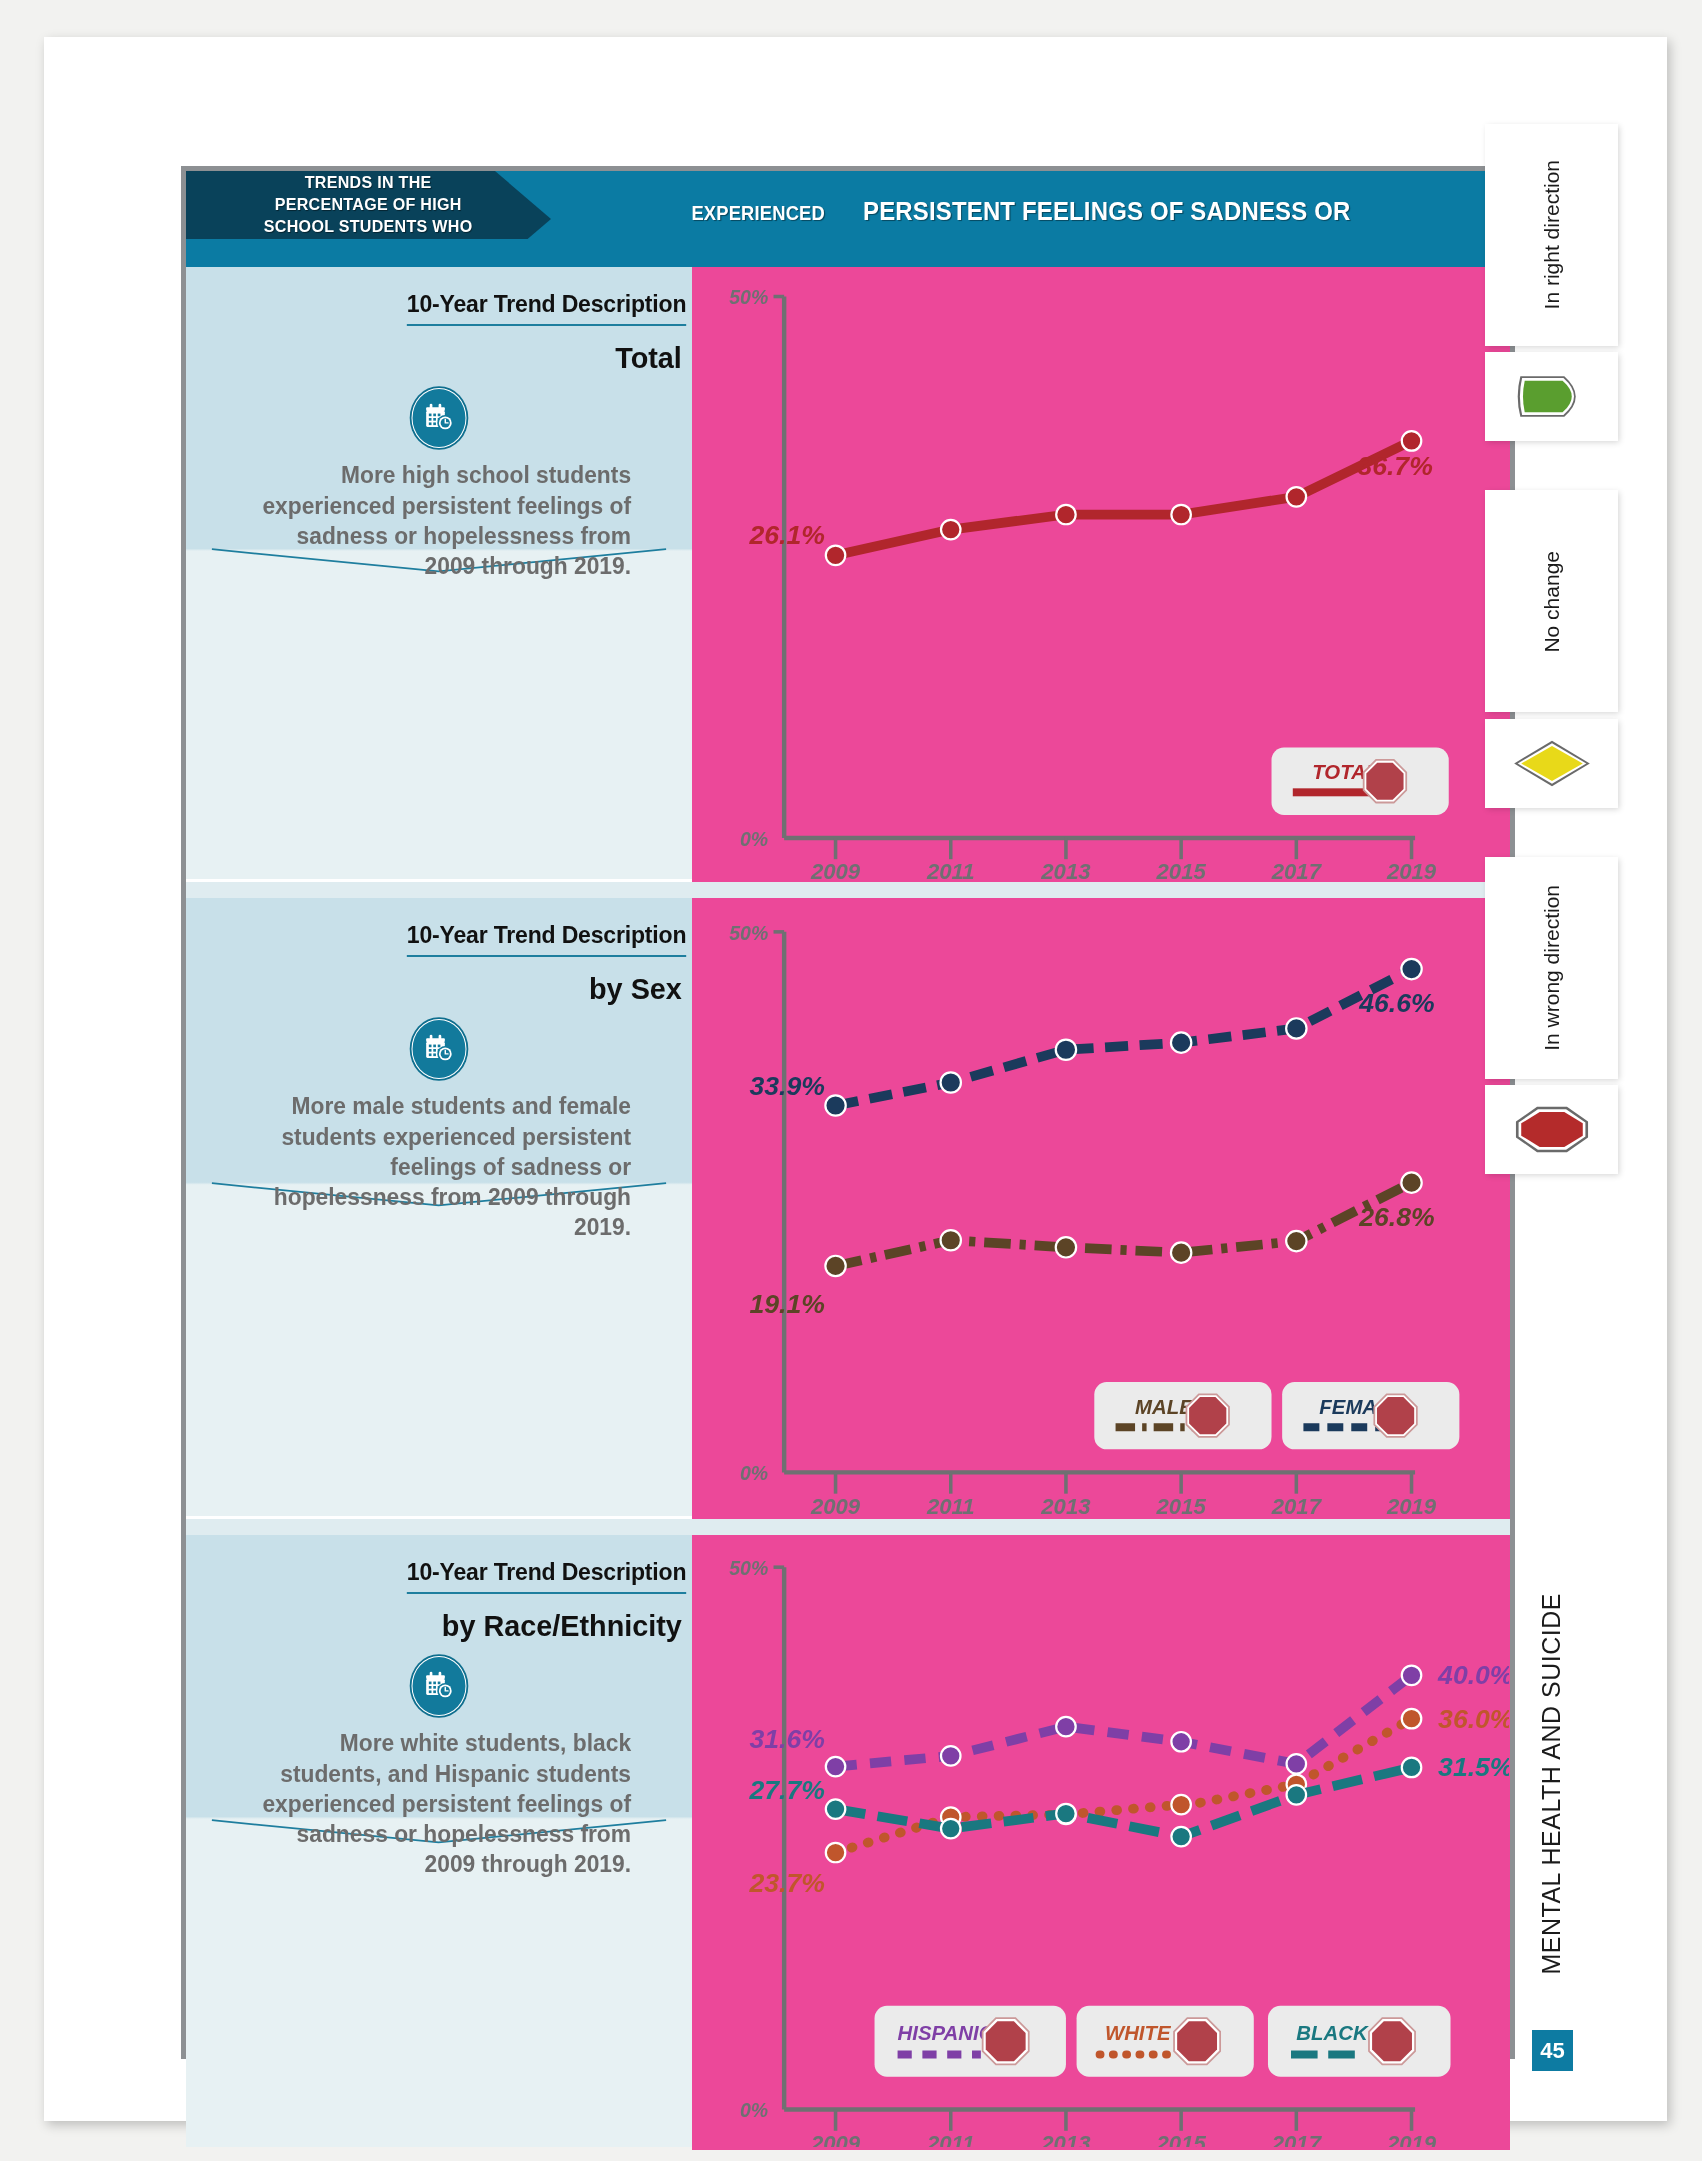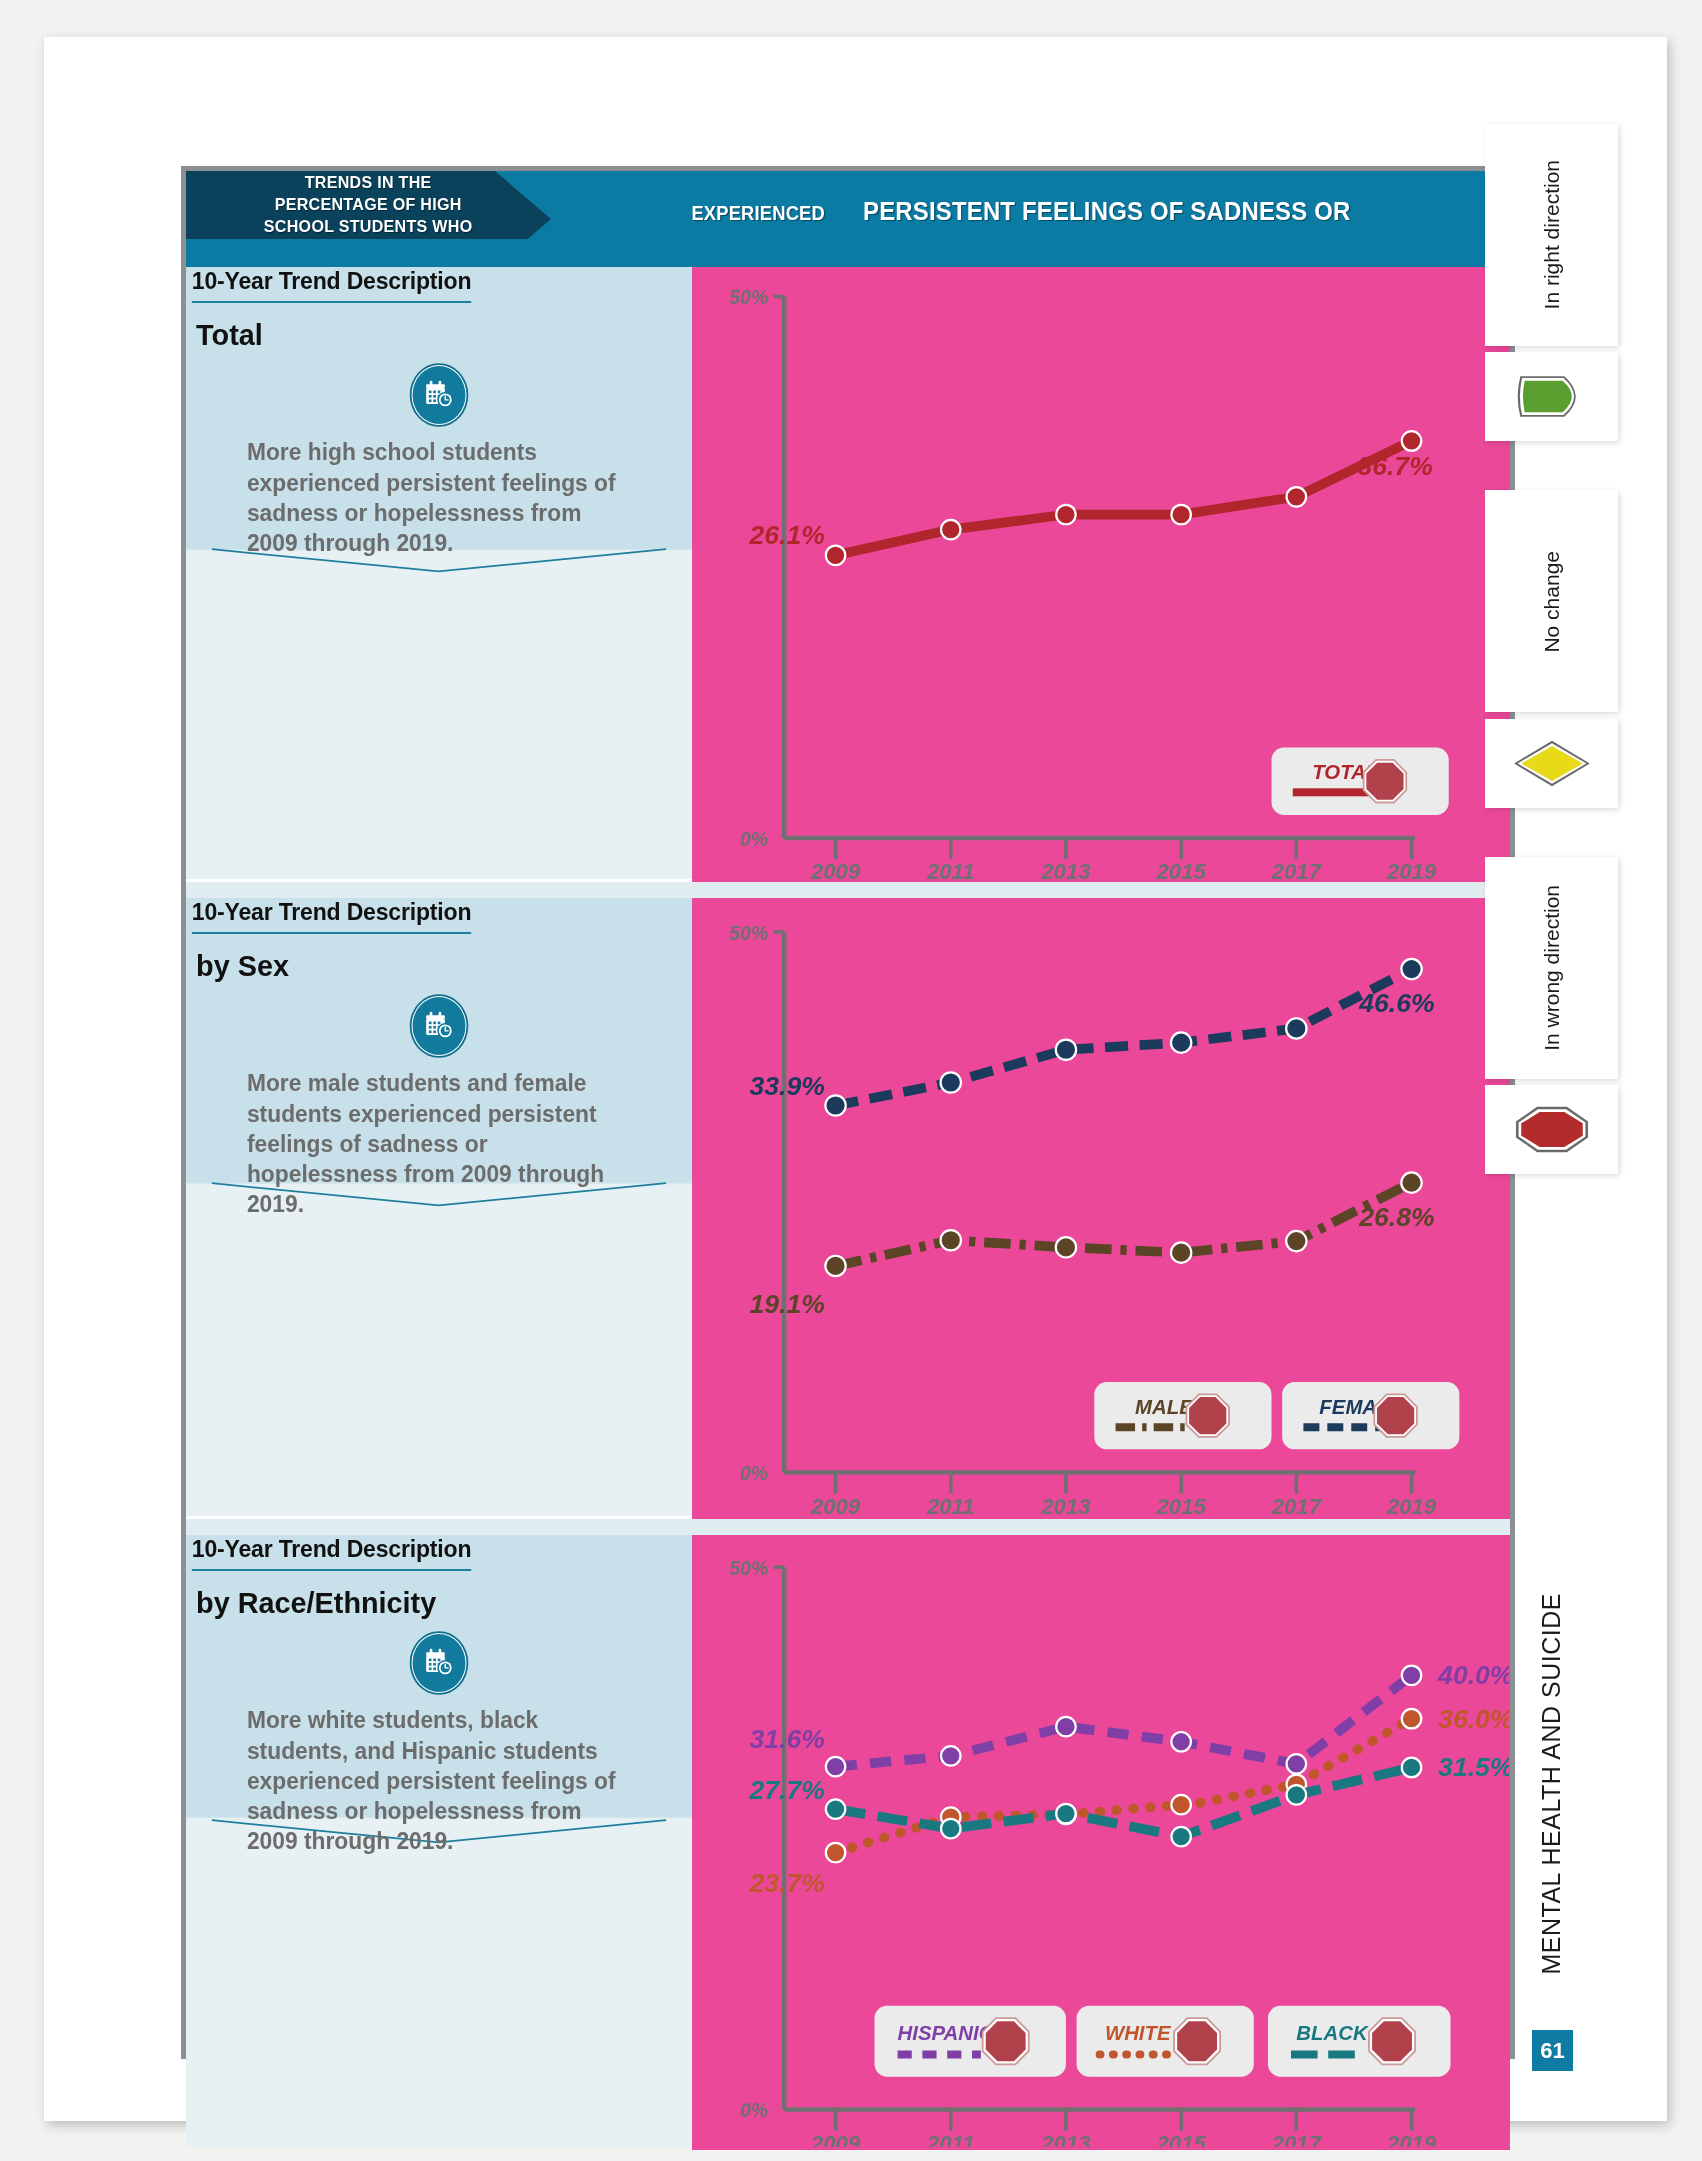--- a/index.html
+++ b/index.html
@@ -59,21 +59,21 @@
   .desc {
     width: 506px; flex: 0 0 506px;
     position: relative;
     background: linear-gradient(#c8e0e9 0%, #c8e0e9 46%, #e7f1f3 46.4%, #e7f1f3 100%);
     overflow: hidden;
   }
   .desc .fold {
     position: absolute; left: 0; right: 0; height: 35px;
     pointer-events: none;
   }
-  .desc-inner { position: relative; z-index: 3; text-align: left; }
+  .desc-inner { position: relative; z-index: 3; padding-top: 23px; text-align: right; }
   .d-title {
     font-size: 24px; font-weight: bold; color: #111; letter-spacing: -0.2px;
     display: inline-block; padding-bottom: 6.2px;
     border-bottom: 2.7px solid #1e7e9e;
     transform: scaleX(.96);
   }
   .d-sub { font-size: 30px; font-weight: bold; color: #111; margin-top: 15px; transform: scaleX(.96); }
   .d-icon-wrap { position: relative; height: 85px; }
   .d-body {
     font-size: 23.5px; font-weight: bold; color: #6c6c6c;
@@ -525,17 +525,17 @@
         <polygon points="28,6 60,6 82,21 82,37 60,52 28,52 6,37 6,21" fill="#ffffff"></polygon>
         <polygon points="30,9 58,9 79,22 79,36 58,49 30,49 9,36 9,22" fill="#b42b2b"></polygon>
       </svg>
     </div>
   </div>
 
   <div class="sideways-title" style="left:1445px; top:1516px;">
     <span>MENTAL HEALTH AND SUICIDE</span>
   </div>
   <div class="pagenum" style="left:1488px; top:1993px;">
-    <span>61</span>
+    <span>45</span>
   </div>
 
 </div>
 
 
 </body></html>

